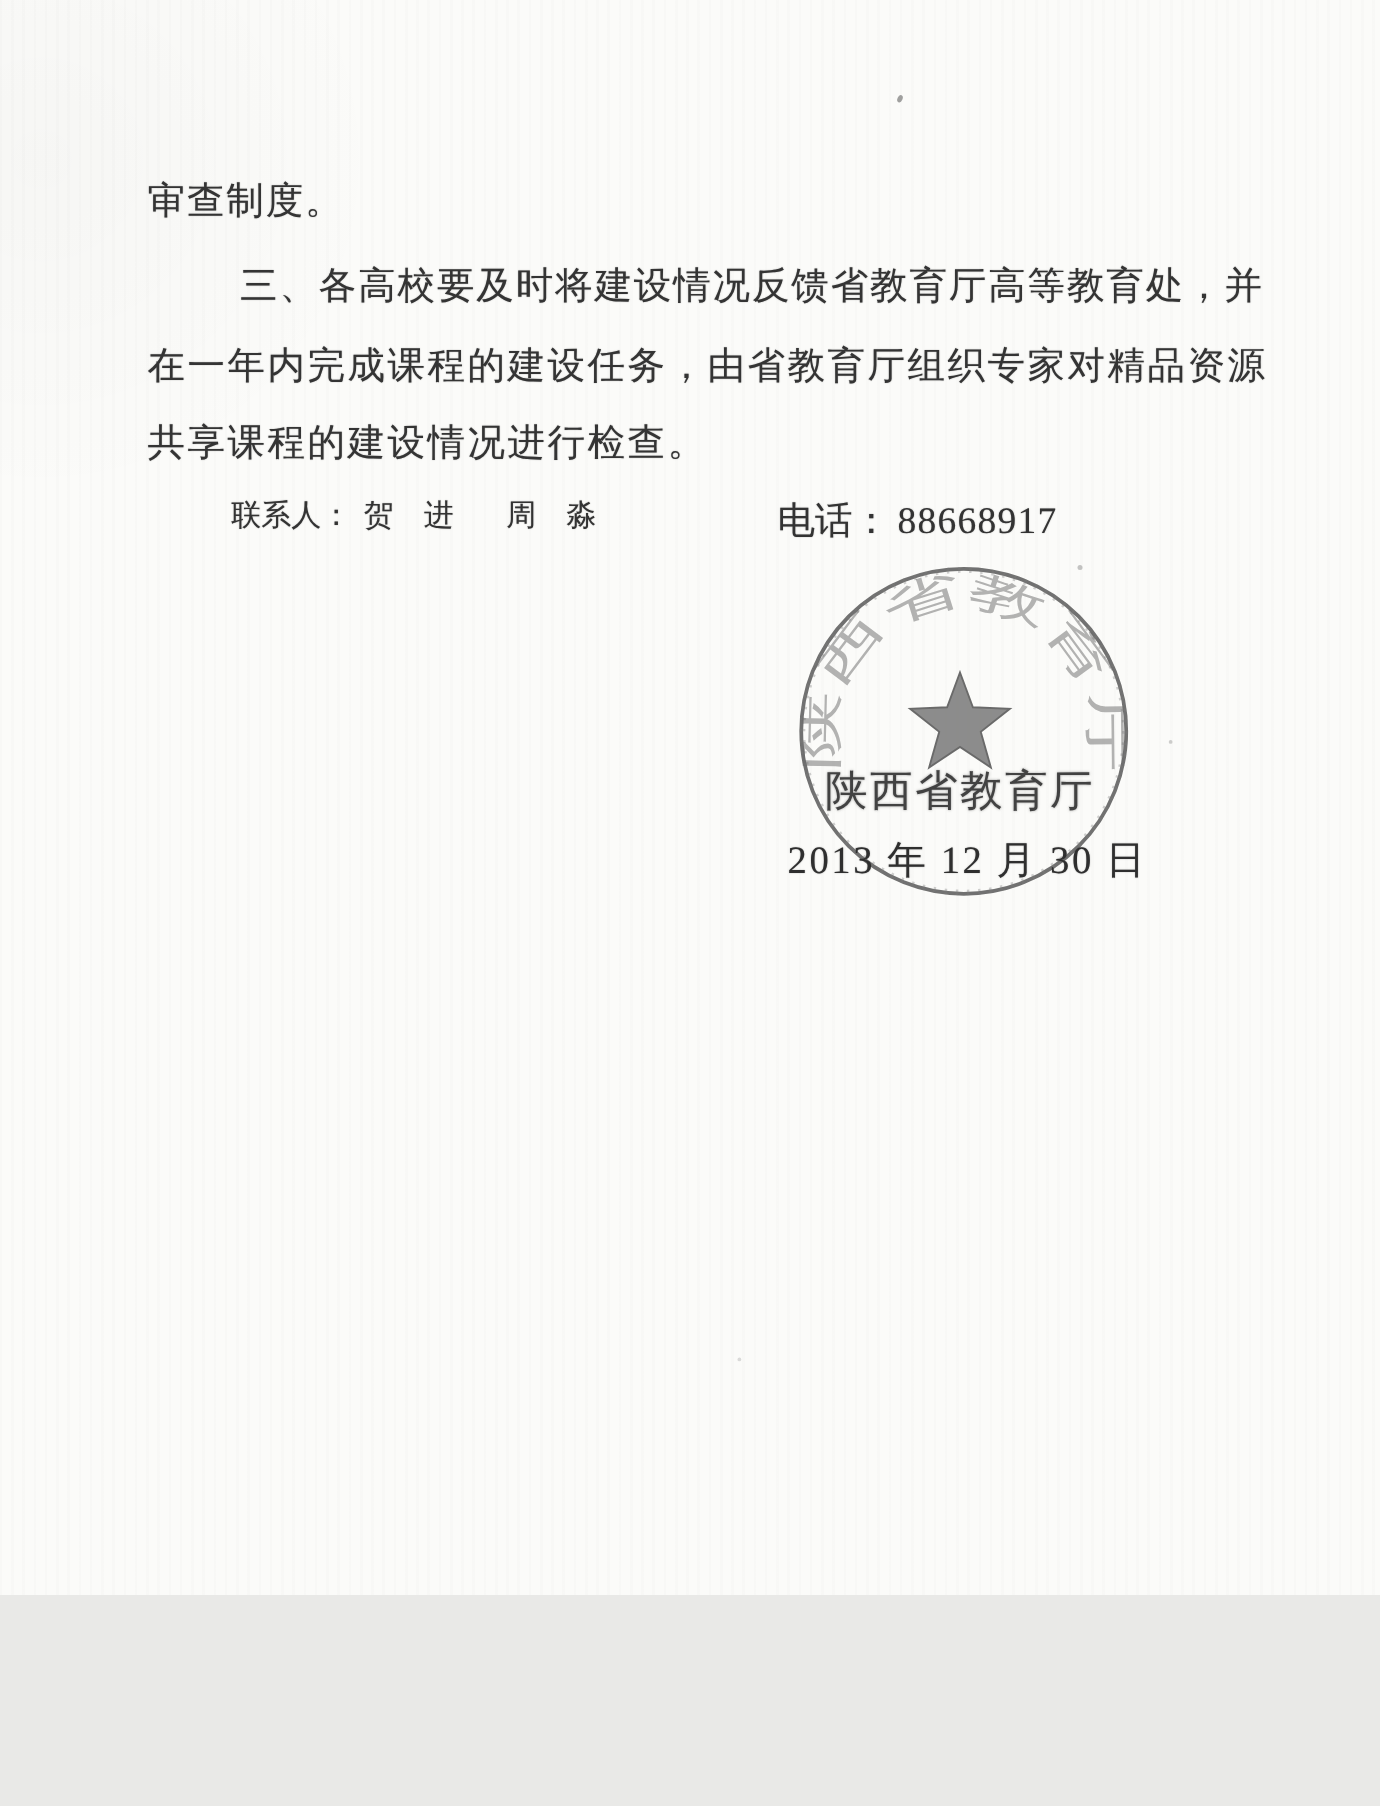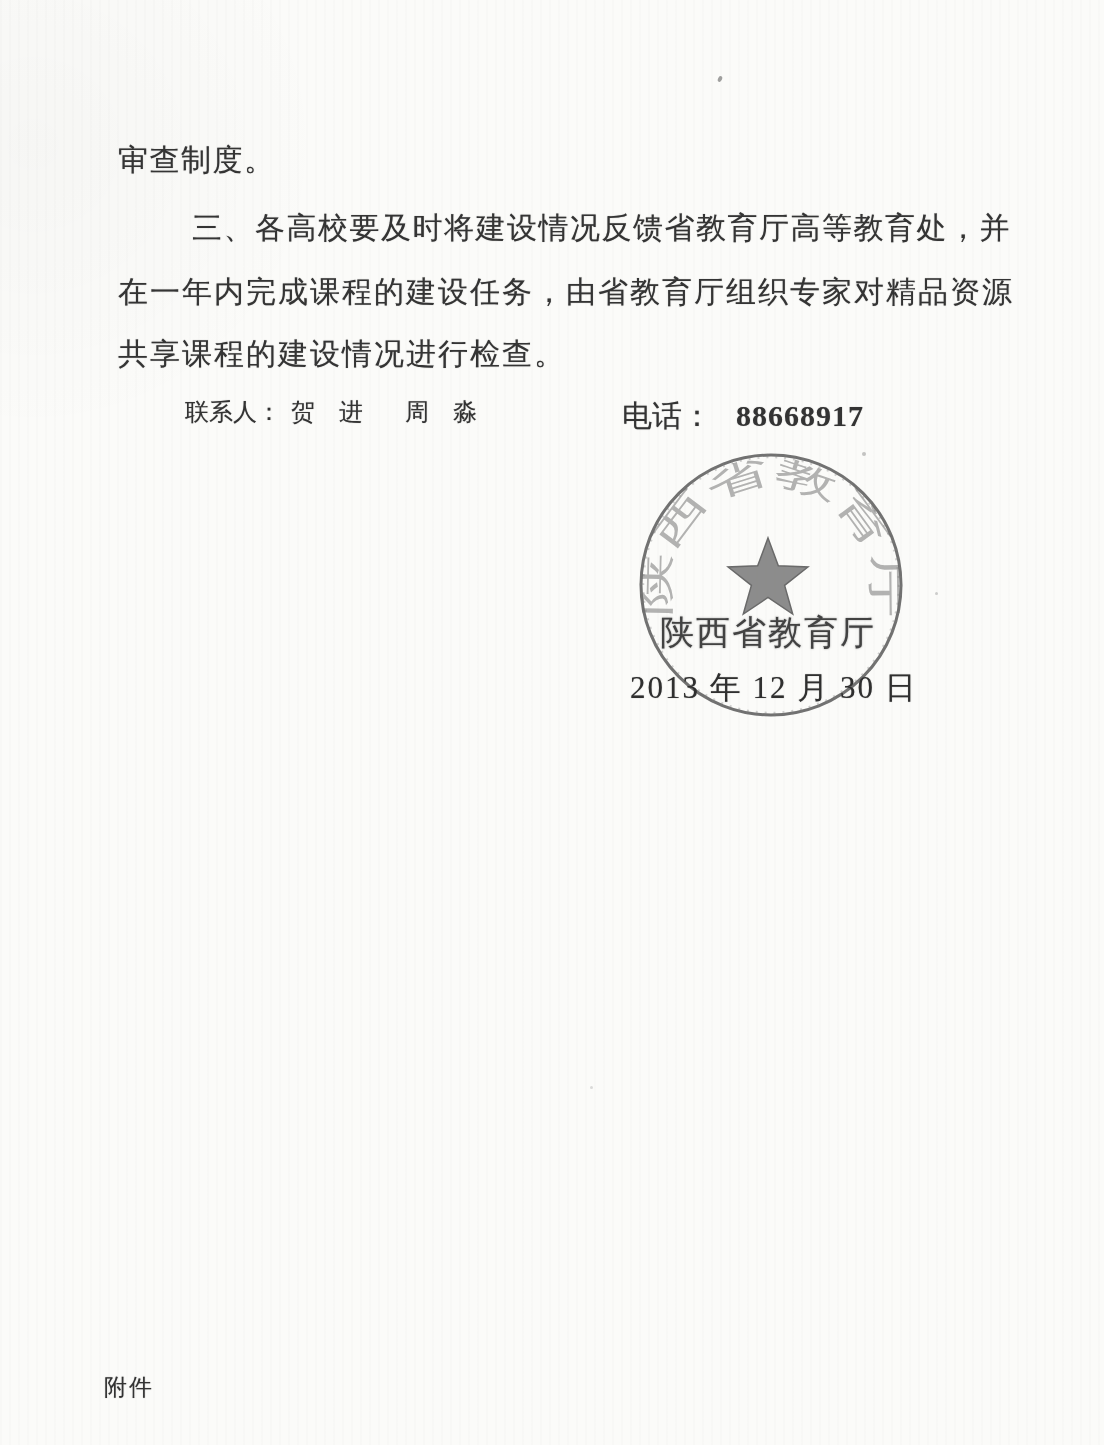--- a/index.html
+++ b/index.html
@@ -3,21 +3,21 @@
 <meta charset="utf-8">
 <style>
   html, body {
     margin: 0;
     padding: 0;
     background: #e9e9e7;
   }
   .page {
     position: relative;
     width: 1104px;
-    height: 1445px;
+    height: 1276px;
     margin: 0 auto;
     background-color: #fbfbf9;
     background-image:
       repeating-linear-gradient(90deg, rgba(0,0,0,0.013) 0 2px, rgba(0,0,0,0) 2px 9px),
       radial-gradient(circle at 3% 10%, rgba(0,0,0,0.02), rgba(0,0,0,0) 18%);
     font-family: "Liberation Serif", "DejaVu Serif", serif;
     color: #2e2e2e;
     overflow: hidden;
   }
   .line {
@@ -45,21 +45,21 @@
   .contact-left .names { letter-spacing: 9px; margin-left: 10px; }
   .contact-right {
     position: absolute;
     left: 622px;
     top: 396px;
     font-size: 30px;
     white-space: nowrap;
     color: #333;
     text-shadow: 0 0 1px rgba(40,40,40,0.45);
   }
-  .contact-right .phone-number { letter-spacing: 1px; margin-left: 24px; font-family: "Liberation Serif", "DejaVu Serif", serif; font-weight: bold; }
+  .contact-right .phone-number { letter-spacing: 1px; margin-left: 6px; font-family: "Liberation Serif", "DejaVu Serif", serif; }
 
   .seal-svg {
     position: absolute;
     left: 633px;
     top: 448px;
     width: 276px;
     height: 276px;
     z-index: 1;
     filter: blur(0.4px);
   }

